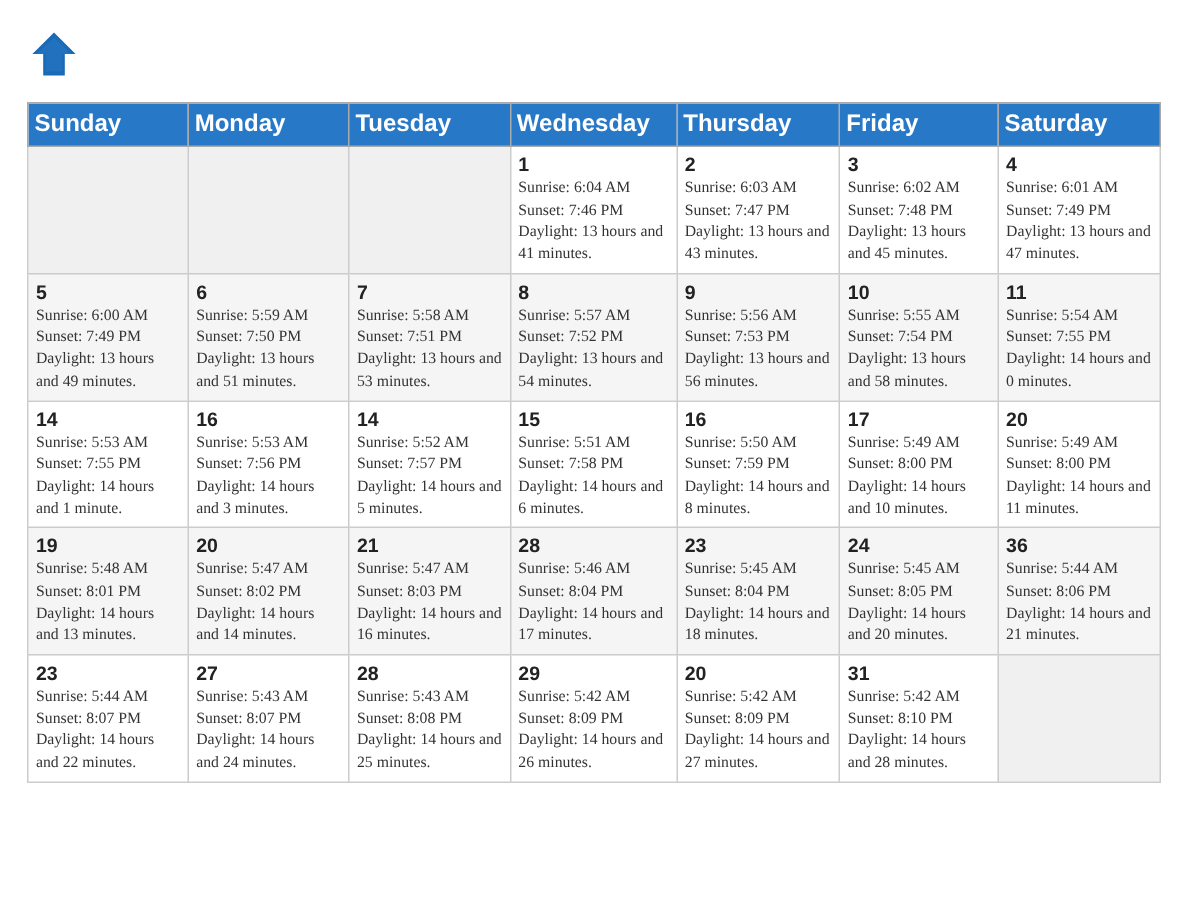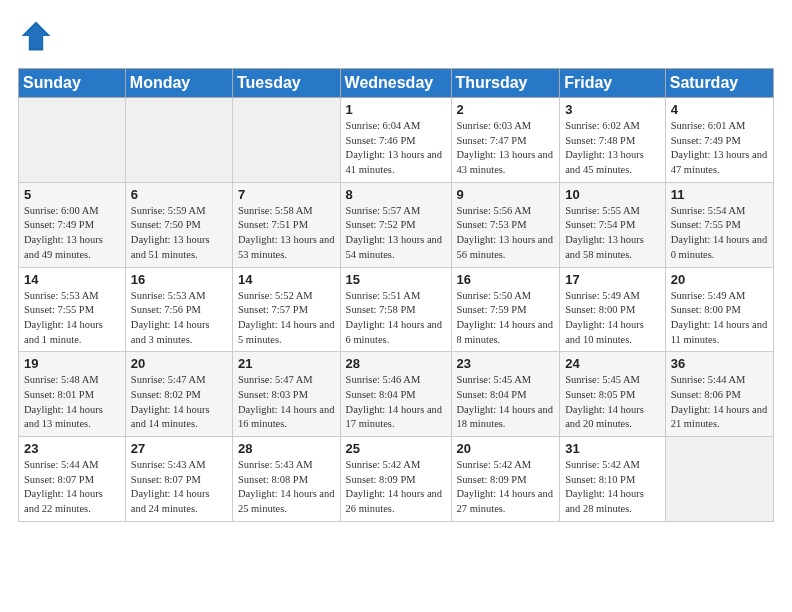--- a/index.html
+++ b/index.html
@@ -245,21 +245,21 @@
           </td>
           <td>
             <div class="day-num">27</div>
             <div class="day-info">Sunrise: 5:43 AM<br>Sunset: 8:07 PM<br>Daylight: 14 hours and 24 minutes.</div>
           </td>
           <td>
             <div class="day-num">28</div>
             <div class="day-info">Sunrise: 5:43 AM<br>Sunset: 8:08 PM<br>Daylight: 14 hours and 25 minutes.</div>
           </td>
           <td>
-            <div class="day-num">25</div>
+            <div class="day-num">29</div>
             <div class="day-info">Sunrise: 5:42 AM<br>Sunset: 8:09 PM<br>Daylight: 14 hours and 26 minutes.</div>
           </td>
           <td>
             <div class="day-num">20</div>
             <div class="day-info">Sunrise: 5:42 AM<br>Sunset: 8:09 PM<br>Daylight: 14 hours and 27 minutes.</div>
           </td>
           <td>
             <div class="day-num">31</div>
             <div class="day-info">Sunrise: 5:42 AM<br>Sunset: 8:10 PM<br>Daylight: 14 hours and 28 minutes.</div>
           </td>

